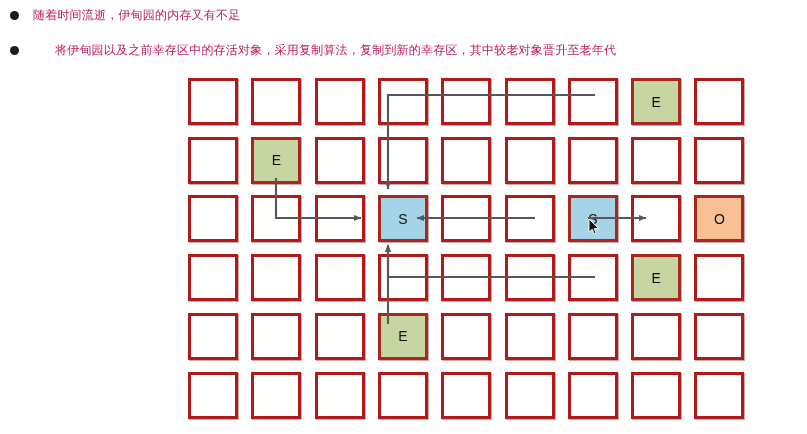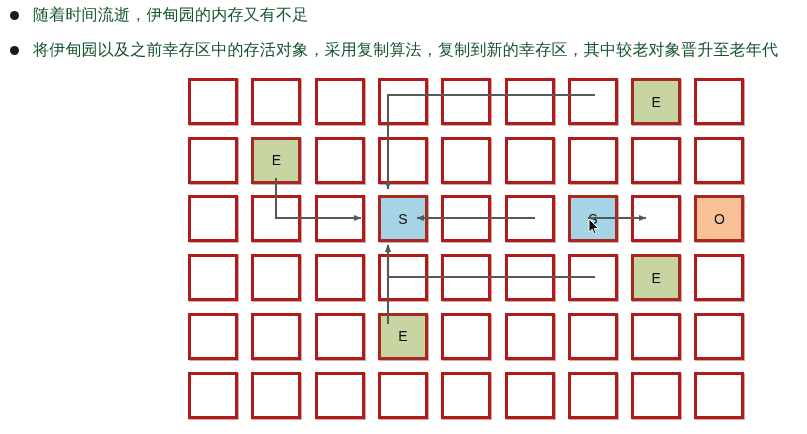--- a/index.html
+++ b/index.html
@@ -19,35 +19,35 @@
     position: absolute;
     left: 0; top: 0;
     width: 807px;
   }
   .bullet-row {
     display: flex;
     align-items: flex-start;
     padding: 0 0 0 10px;
   }
   .bullet-row.first { margin-top: 5px; }
-  .bullet-row.second { margin-top: 15px; }
+  .bullet-row.second { margin-top: 15px; gap: 22px; }
   .bullet-dot {
     width: 9px; height: 9px;
     border-radius: 50%;
     background: #1a1a1a;
     flex: 0 0 auto;
     margin-top: 6px;
   }
   .bullet-text {
     margin-left: 14px;
-    font-size: 16px;
+    font-size: 12px;
     line-height: 20px;
     letter-spacing: 0.2px;
     white-space: nowrap;
-    color: #14532d;
+    color: #be185d;
   }
 
   
   #grid-area {
     position: absolute;
     left: 0; top: 0;
     width: 807px; height: 434px;
     pointer-events: none;
   }
   #grid {

